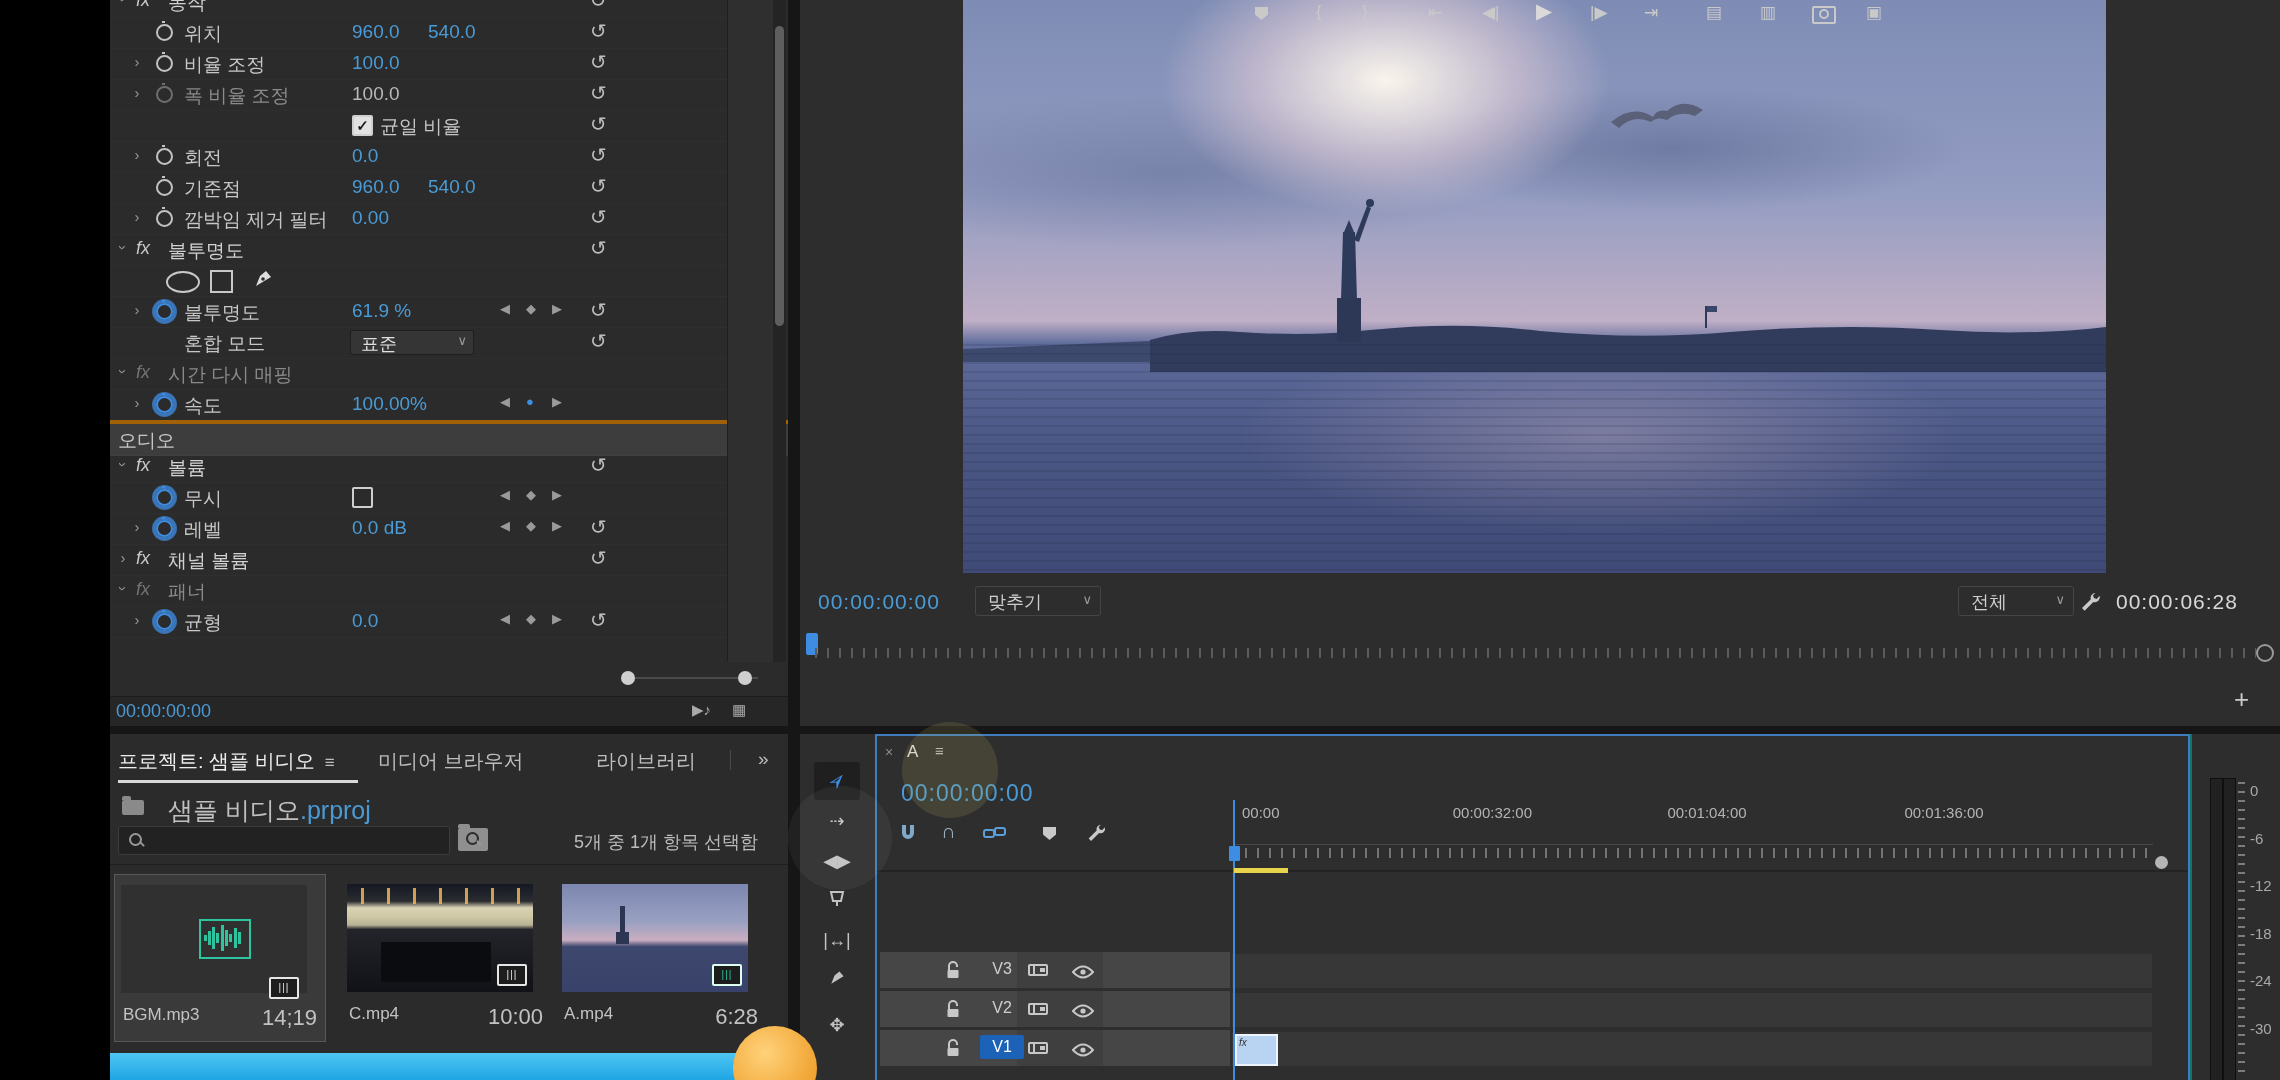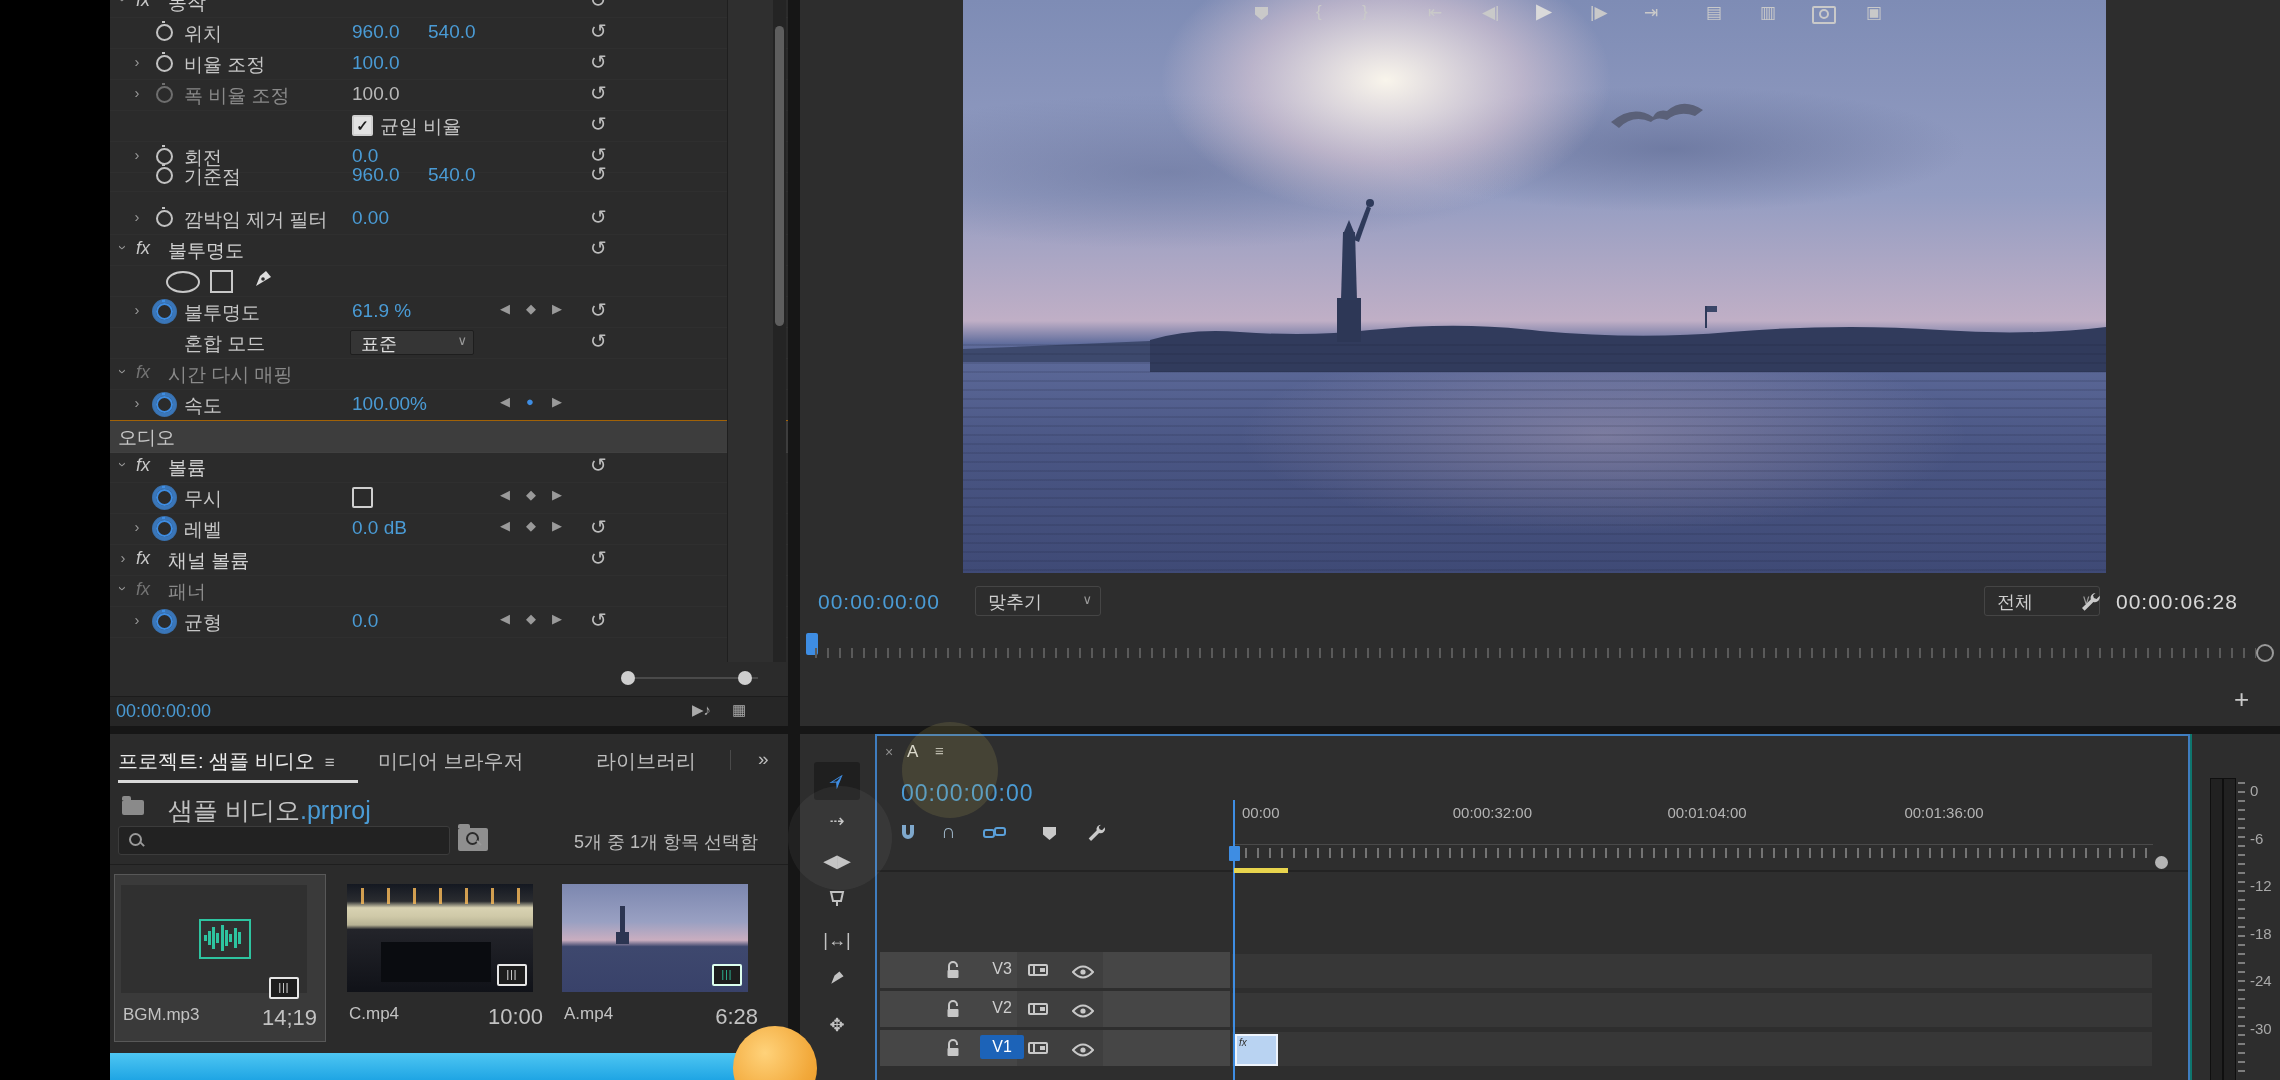--- a/index.html
+++ b/index.html
@@ -3,21 +3,21 @@
 <meta charset="utf-8">
 <style>
   html,body{margin:0;padding:0;background:#000;}
   #app{position:relative;width:2280px;height:1080px;background:#0f766e;overflow:hidden;
        font-family:"Liberation Sans",sans-serif;color:#c6c6c6;font-size:19px;}
   .abs{position:absolute;}
   
   #fx-panel{left:110px;top:0;width:678px;height:726px;background:#2b2b2b;overflow:hidden;}
   #fx-rows{position:absolute;left:0;top:0;width:678px;height:662px;overflow:hidden;}
   .fxrow{position:absolute;left:0;width:678px;height:31px;border-bottom:1px solid rgba(255,255,255,0.02);}
-  .fxrow.section{background:#3d3d3d;border-top:1px solid #a16207;padding-left:7px;}
+  .fxrow.section{background:#3d3d3d;border-top:4px solid #a16207;padding-left:7px;}
   .exp{position:absolute;left:20px;top:5px;color:#9a9a9a;font-size:15px;width:14px;text-align:center;}
   .exp.open{transform:rotate(90deg);}
   .exp.fxpos{left:6px;}
   .fxi{position:absolute;left:26px;top:4px;font-style:italic;color:#c8c8c8;font-size:18px;}
   .fxi.dim{color:#737373;}
   .lbl{position:absolute;left:74px;top:4px;color:#c6c6c6;white-space:nowrap;}
   .lbl.fxlbl{left:58px;color:#d2d2d2;}
   .lbl.dim{color:#8a8a8a;}
   .sw{position:absolute;left:46px;top:7px;width:13px;height:13px;border:2px solid #c2c2c2;border-radius:50%;}
   .sw::before{content:"";position:absolute;left:4px;top:-5px;width:3px;height:3px;background:inherit;border-top:2px solid #c2c2c2;}
@@ -100,21 +100,21 @@
       radial-gradient(ellipse 500px 110px at 18% 30%, rgba(96,108,148,0.5), rgba(96,108,148,0) 70%),
       radial-gradient(ellipse 520px 140px at 56% 76%, rgba(212,190,205,0.35), rgba(212,190,205,0) 70%),
       linear-gradient(#7e8cb5 0%, #949dc2 34%, #c0afc6 56%, #5f6c9c 60%, #4a5684 78%, #3f4a76 100%);}
   #water-streaks{left:163px;top:344px;width:1143px;height:229px;opacity:.25;
     background:repeating-linear-gradient(180deg, rgba(20,24,44,0.5) 0 2px, transparent 2px 9px);}
   #mon-bar-tc{left:18px;top:590px;color:#4a9bd5;font-size:21px;letter-spacing:1px;}
   .mon-dd{position:absolute;top:586px;height:28px;border:1px solid #454545;border-radius:3px;color:#cfcfcf;font-size:18px;}
   .mon-dd span{position:absolute;left:12px;top:3px;}
   .mon-dd i{position:absolute;right:8px;top:5px;font-style:normal;color:#9a9a9a;font-size:13px;}
   #mon-fit{left:175px;width:124px;}
-  #mon-zoom{left:1184px;width:114px;}
+  #mon-zoom{left:1158px;width:114px;}
   #mon-dur{left:1316px;top:590px;color:#d8d8d8;font-size:21px;letter-spacing:1px;}
   #mon-wrench{left:1278px;top:590px;}
   #mon-ruler{left:15px;top:648px;width:1441px;height:10px;
     background:repeating-linear-gradient(90deg,#5a5a5a 0 2px,transparent 2px 12px);}
   #mon-playhead{left:6px;top:633px;width:12px;height:22px;background:#3e8de3;border-radius:2px;}
   #mon-ruler-knob{left:1456px;top:644px;width:14px;height:14px;border:2px solid #9a9a9a;border-radius:50%;}
   #transport{left:0px;top:686px;width:1480px;height:32px;}
   .ticon{position:absolute;top:2px;color:#c9c9c9;font-size:17px;}
   .ticon.big{font-size:21px;color:#dadada;top:-1px;}
   .pent{position:absolute;top:7px;width:13px;height:13px;background:#c9c9c9;
@@ -214,21 +214,21 @@
           <span class="cblbl">균일 비율</span>
           <span class="rst">↺</span>
         </div>
         <div class="fxrow" style="top: 141px;">
           <span class="exp">›</span>
           <span class="sw"></span>
           <span class="lbl">회전</span>
           <span class="val v1">0.0</span>
           <span class="rst">↺</span>
         </div>
-        <div class="fxrow" style="top: 160px;">
+        <div class="fxrow" style="top: 172px;">
           <span class="sw"></span>
           <span class="lbl">기준점</span>
           <span class="val v1">960.0</span>
           <span class="val v2">540.0</span>
           <span class="rst">↺</span>
         </div>
         <div class="fxrow" style="top: 203px;">
           <span class="exp">›</span>
           <span class="sw"></span>
           <span class="lbl">깜박임 제거 필터</span>

